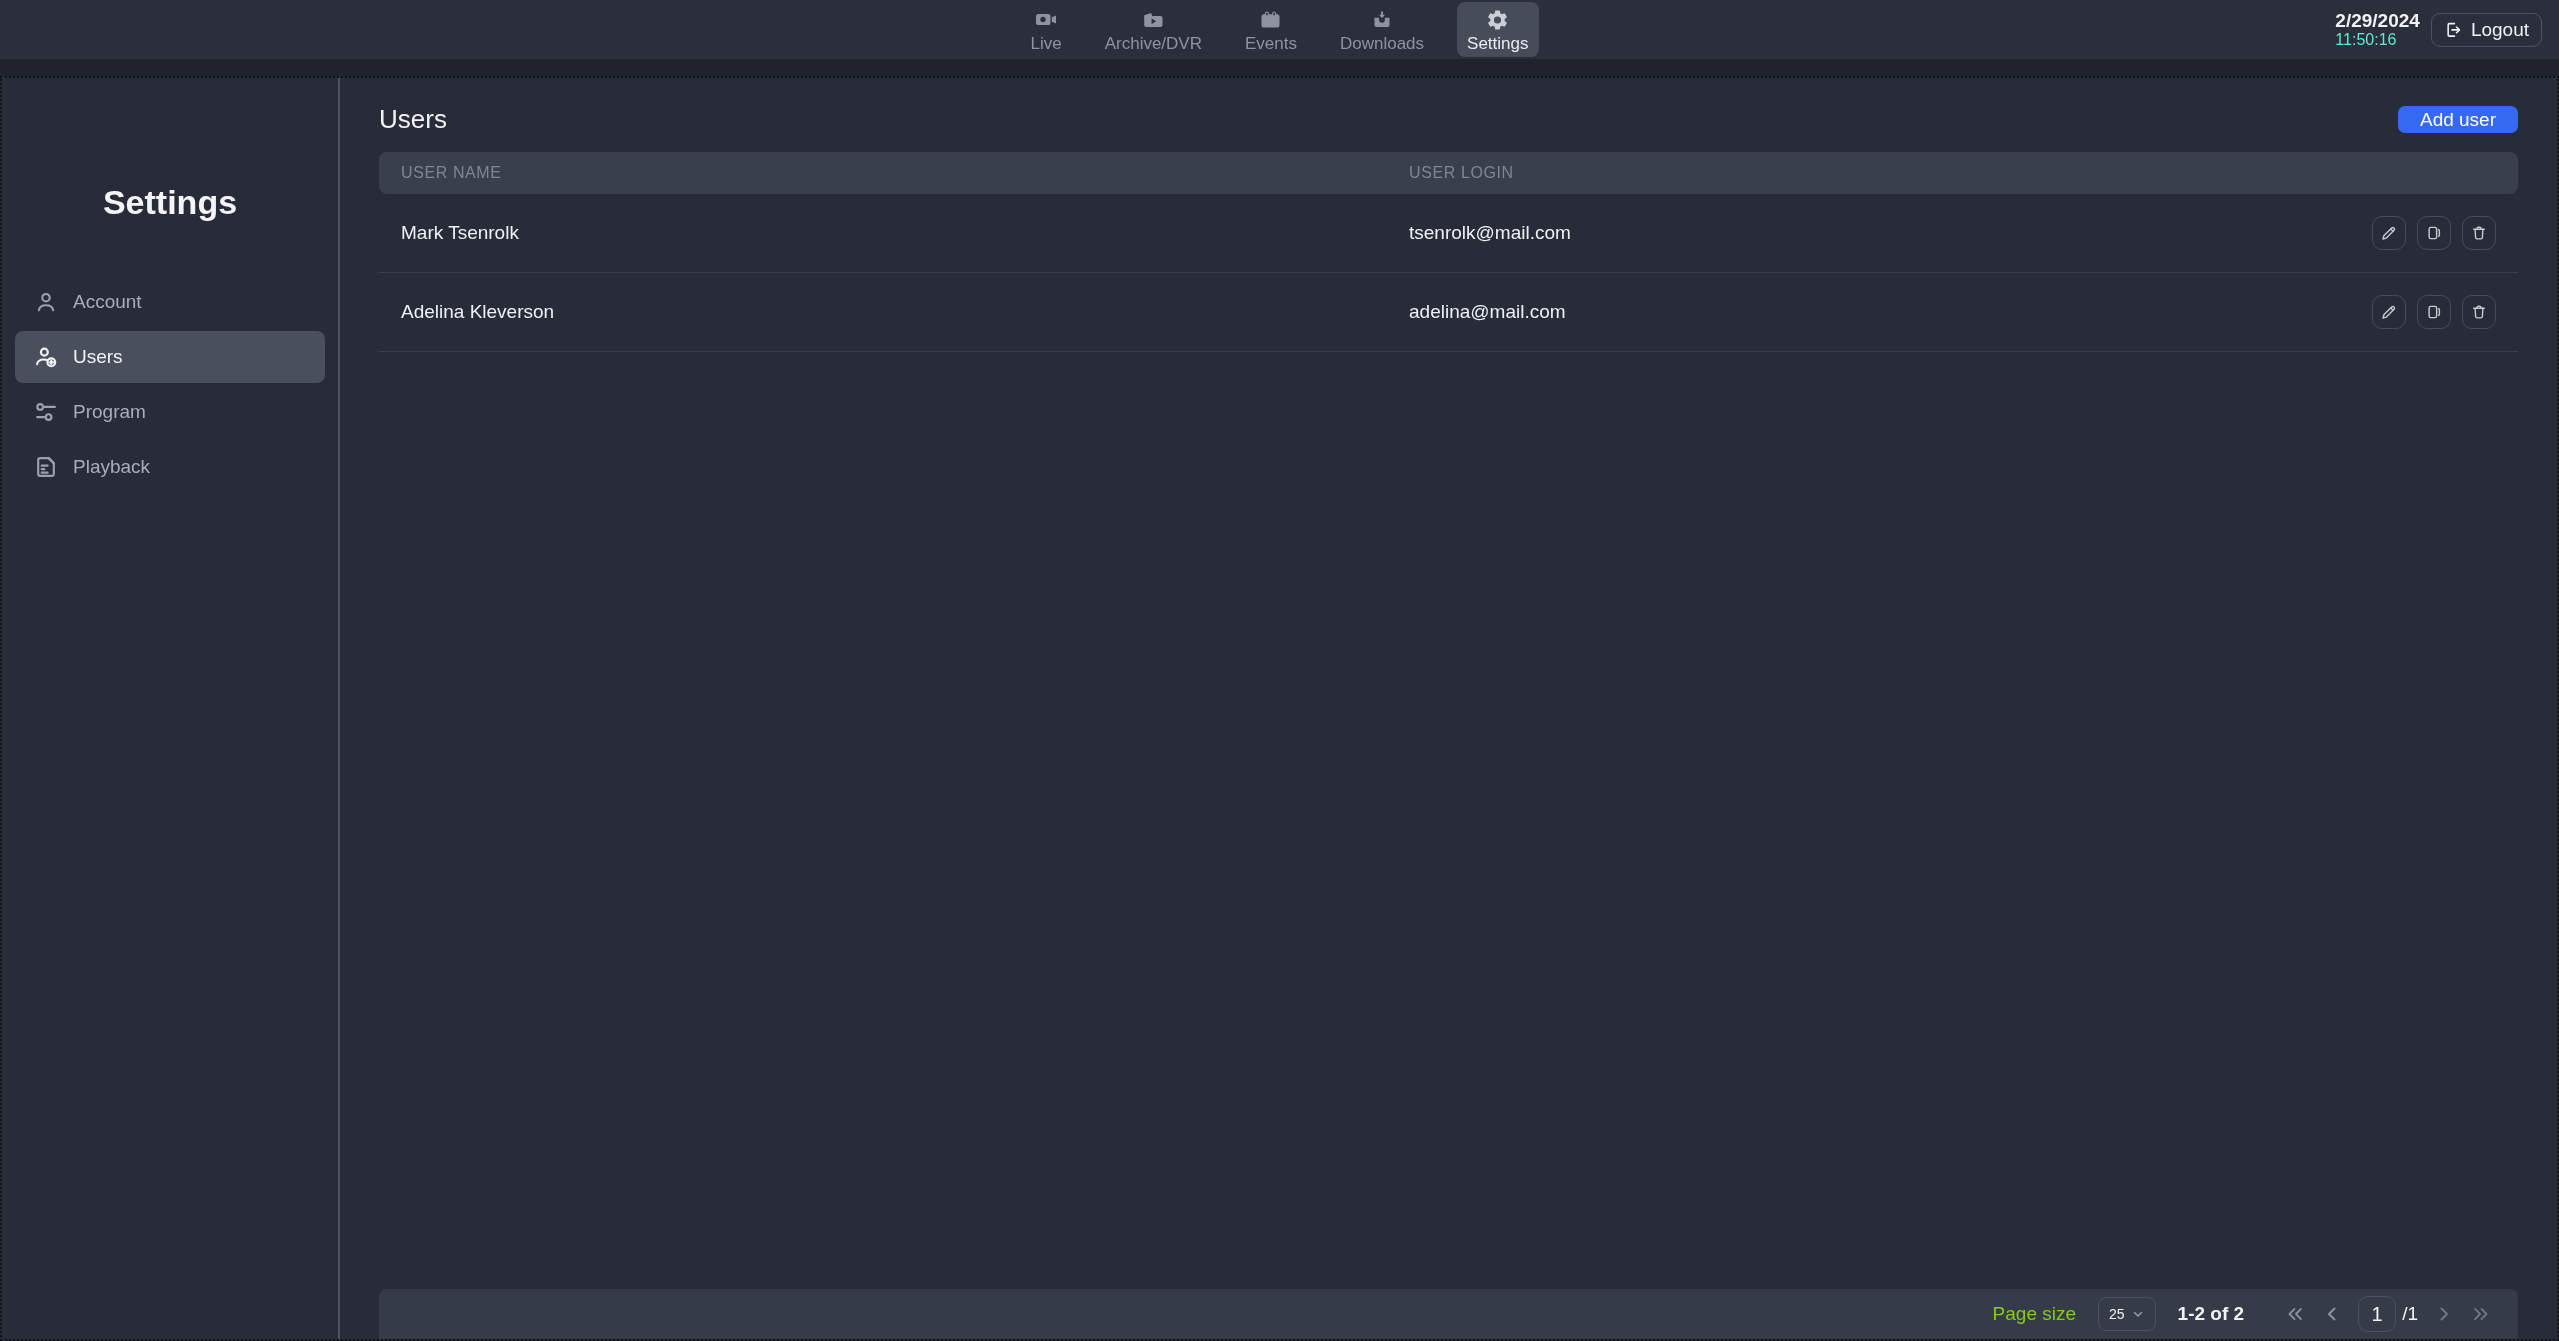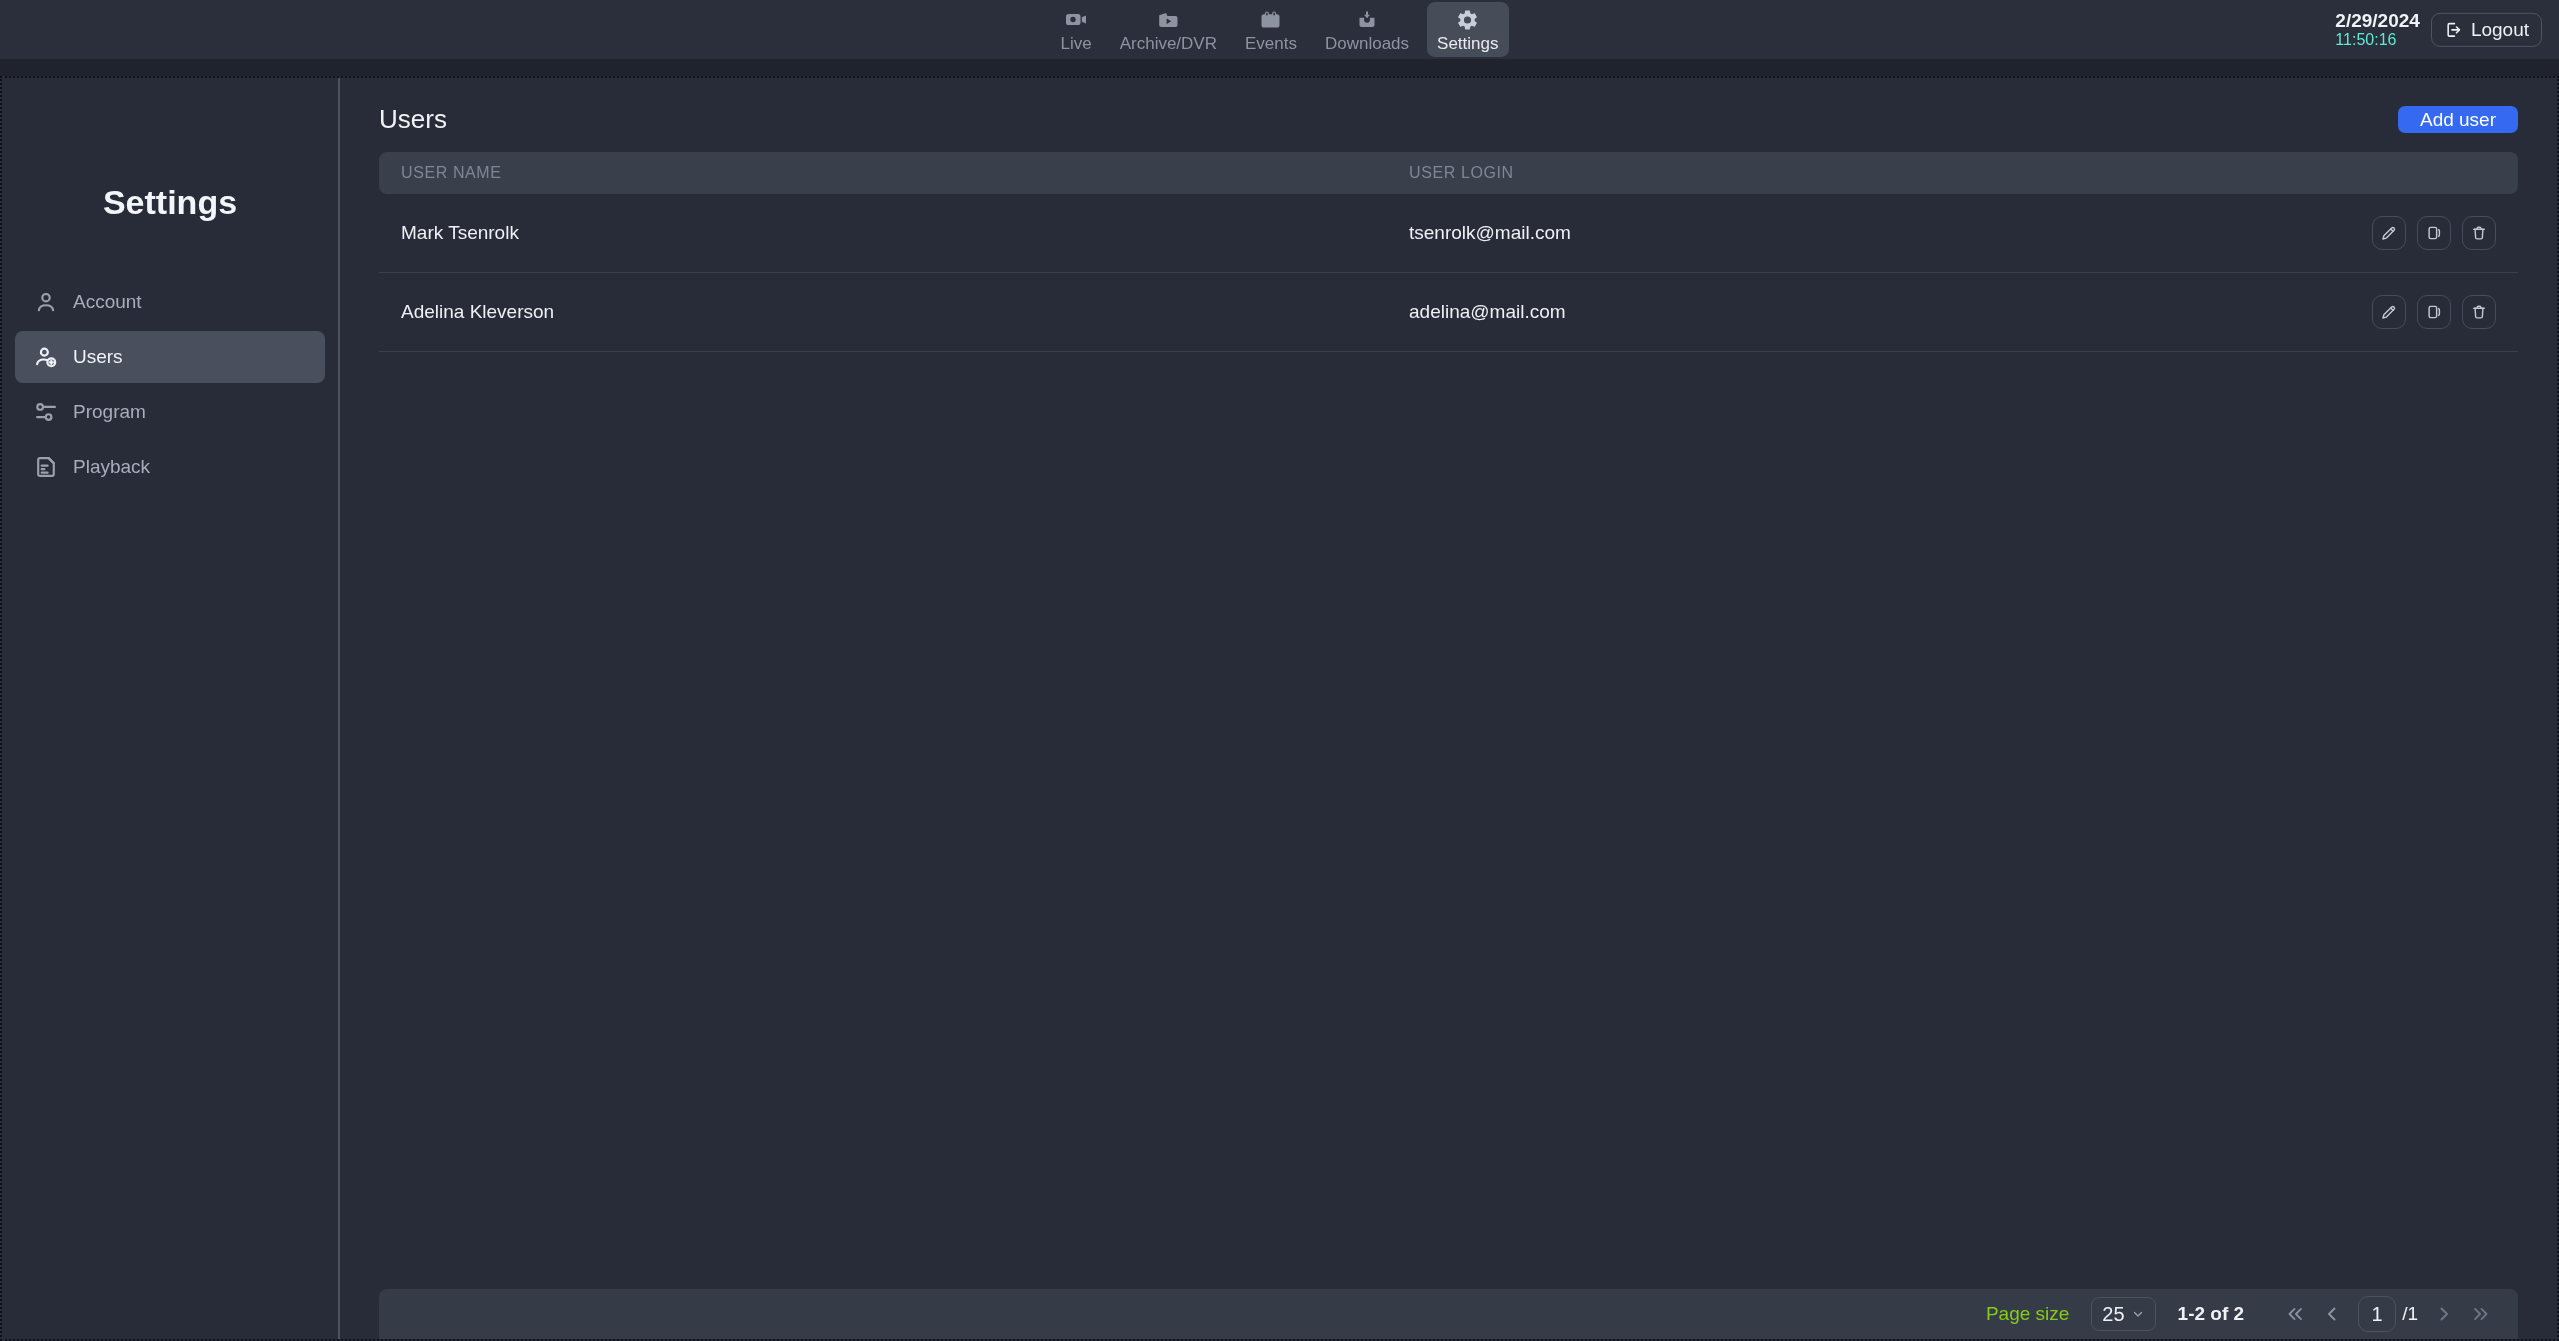--- a/index.html
+++ b/index.html
@@ -10,21 +10,21 @@
     color:#eef0f4;
     -webkit-font-smoothing:antialiased;
   }
   svg { display:block; }
 
   
   .topbar {
     position:relative; height:59px; background:#2b2f3b;
     display:flex; align-items:stretch; justify-content:center;
   }
-  .nav-tabs { display:flex; align-items:stretch; gap:8px; }
+  .nav-tabs { display:flex; align-items:stretch; gap:23px; }
   .tab {
     display:flex; flex-direction:column; align-items:center; justify-content:center;
     gap:3px; padding:0 10px; margin:2px 0; border-radius:8px;
     color:#8d93a0; cursor:pointer;
   }
   .tab .tab-label { font-size:17px; line-height:1; }
   .tab.active { background:#474c59; color:#c9ced8; }
   .tab.active .tab-label { color:#e9ebf0; }
   .topbar-right {
     position:absolute; right:17px; top:50%; transform:translateY(-50%);
@@ -96,21 +96,21 @@
 
   
   .pagination {
     margin-top:auto; height:50px; background:#363b48; border-radius:8px 8px 0 0;
     display:flex; align-items:center; justify-content:flex-end;
     gap:22px; padding-right:26px; font-size:19px;
   }
   .page-size-label { color:#84cc16; }
   .page-size-box {
     display:flex; align-items:center; gap:6px; height:34px; padding:0 10px;
-    border:1.5px solid #4c5260; border-radius:8px; color:#eef0f4; font-size:20px;
+    border:1.5px solid #4c5260; border-radius:8px; color:#eef0f4; font-size:14px;
     cursor:pointer; background:transparent; font-family:inherit;
   }
   .range-text { color:#f0f2f5; font-weight:700; }
   .pager { display:flex; align-items:center; gap:16px; margin-left:18px; }
   .pg-btn { background:none; border:none; cursor:pointer; padding:0; display:flex; }
   .pg-btn.left { color:#8b91a0; }
   .pg-btn.right { color:#707684; }
   .current-page-box {
     min-width:38px; height:36px; border:1.5px solid #4c5260; border-radius:10px;
     display:flex; align-items:center; justify-content:center;

